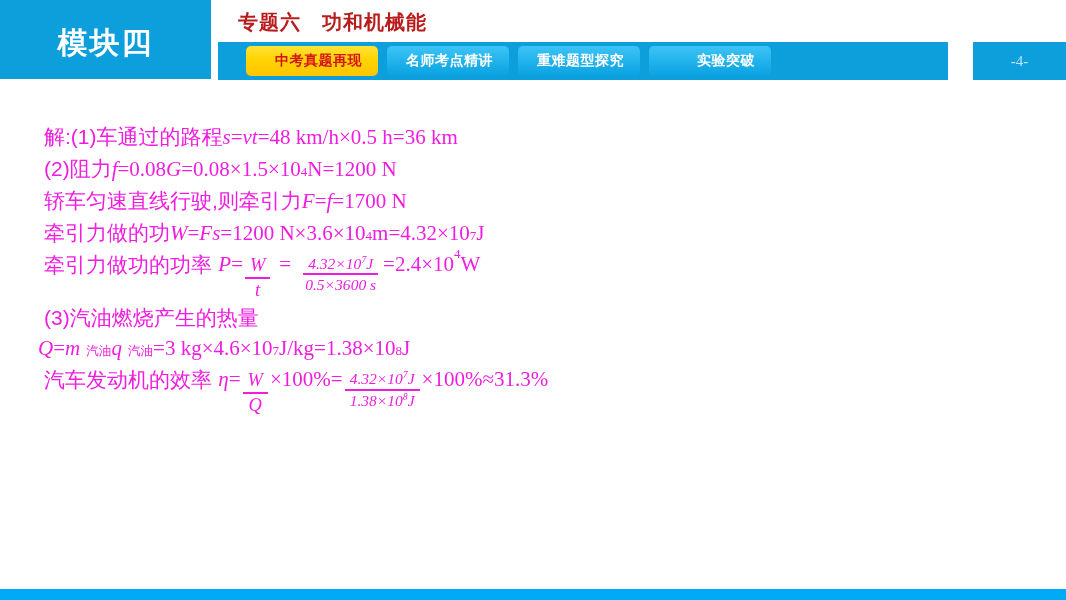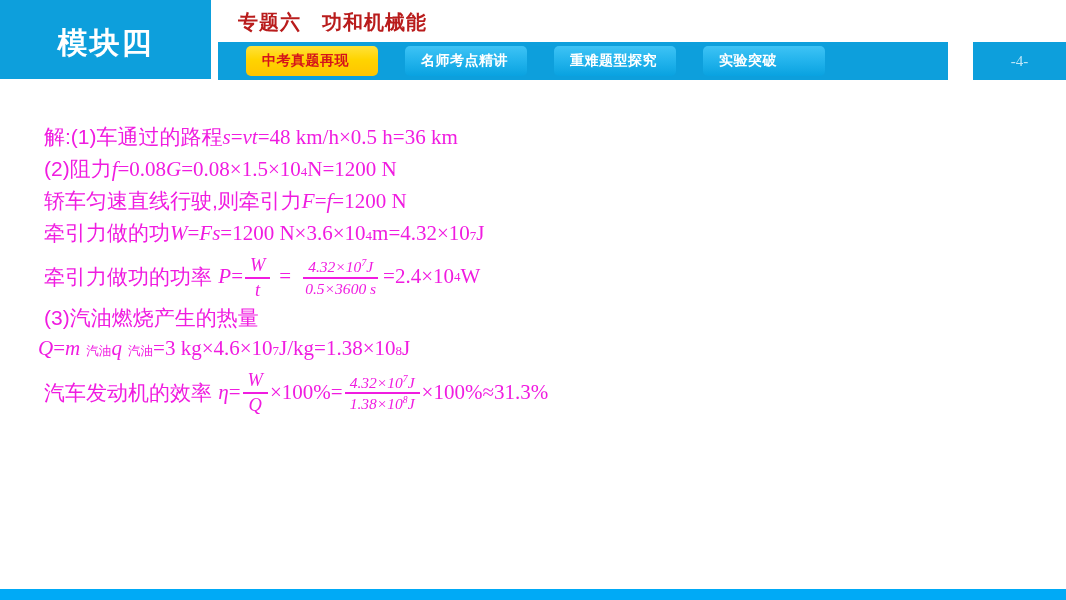--- a/index.html
+++ b/index.html
@@ -61,40 +61,40 @@
     width: 100%; height: 100%;
     display: flex;
     align-items: center;
   }
   .tab {
     height: 30px;
     margin-left: 9px;
     border-radius: 5px;
     display: flex;
     align-items: center;
-    justify-content: flex-start;
+    justify-content: flex-end;
     font-family: "Liberation Sans", "DejaVu Sans", sans-serif;
     font-size: 14px;
     font-weight: bold;
     letter-spacing: 0.5px;
     box-sizing: border-box;
     padding: 0 16px;
     white-space: nowrap;
   }
   .tab.active {
     background: linear-gradient(to bottom, #ffe23a 0%, #ffd400 45%, #ffc400 100%);
     color: #d5131b;
     min-width: 132px;
     margin-left: 28px;
   }
   .tab.normal {
     background: linear-gradient(to bottom, #3ec3f5 0%, #22b3ec 50%, #09a2e0 100%);
     color: #ffffff;
     min-width: 122px;
-    margin-left: 27px;
+    margin-left: 9px;
   }
 
   .page-block {
     position: absolute;
     left: 973px; top: 42px;
     width: 93px; height: 38px;
     background: #0d9fdc;
     display: flex;
     align-items: center;
     justify-content: center;
@@ -123,21 +123,21 @@
     line-height: 1.0;
   }
   .line {
     display: flex;
     align-items: baseline;
     white-space: nowrap;
     margin-bottom: 10px;
     font-family: "Liberation Serif", "DejaVu Serif", serif;
   }
   .line.frac-line {
-    align-items: center;
+    align-items: flex-start;
     margin-bottom: 6px;
   }
   .cn {
     font-family: "Liberation Sans", "DejaVu Sans", sans-serif;
     font-weight: normal;
     margin-left: 6px;
   }
   .it {
     font-style: italic;
   }
@@ -230,21 +230,21 @@
       <span>=0.08×1.5×10</span>
       <sup>4</sup>
       <span> N=1200 N</span>
   </div>
 
   <div class="line">
     <span class="cn">轿车匀速直线行驶,则牵引力</span>
       <span class="it">F</span>
       <span>=</span>
       <span class="it">f</span>
-      <span>=1200 N</span>
+      <span>=1700 N</span>
   </div>
 
   <div class="line">
     <span class="cn">牵引力做的功</span>
       <span class="it">W</span>
       <span>=</span>
       <span class="it">Fs</span>
       <span>=1200 N×3.6×10</span>
       <sup>4</sup>
       <span> m=4.32×10</span>

